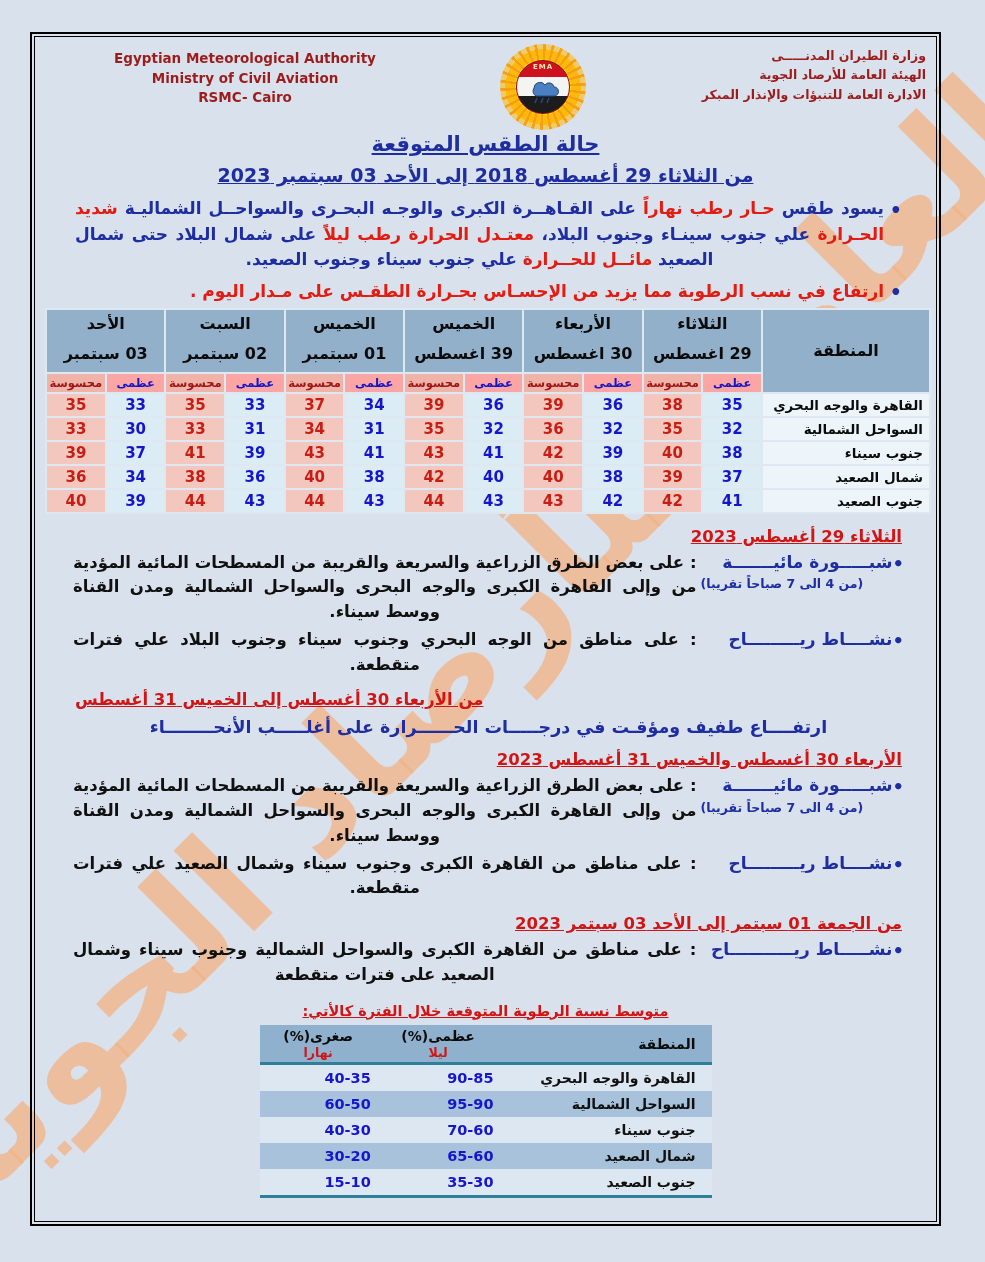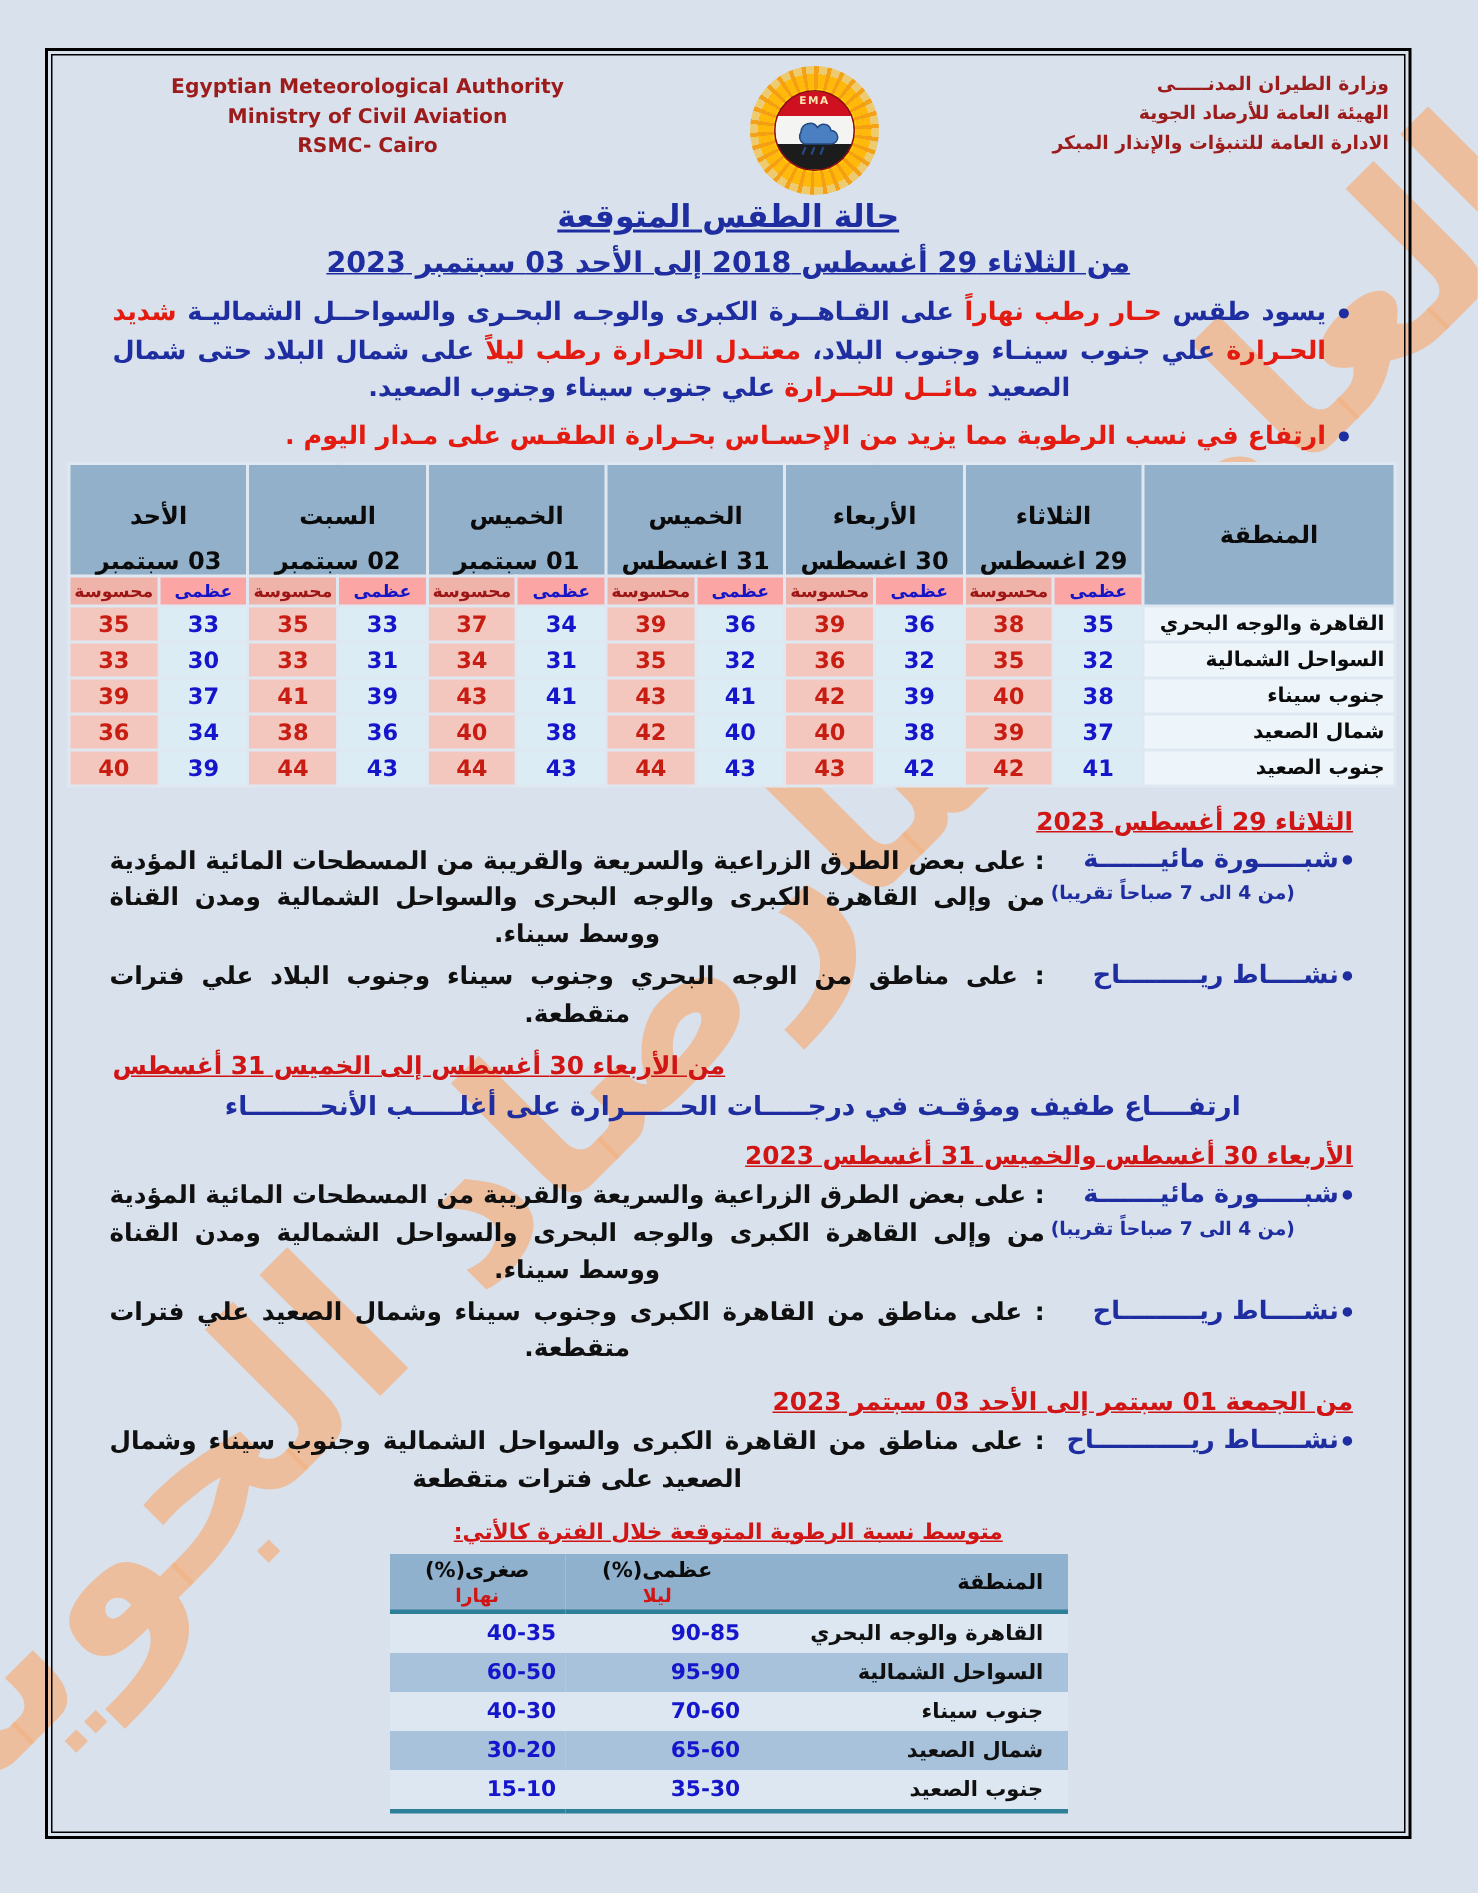--- a/index.html
+++ b/index.html
@@ -88,21 +88,21 @@
   
   .temp-table {
     border-collapse:collapse; table-layout:fixed; width:886px;
     margin:7px auto 0; direction:rtl;
   }
   .temp-table th, .temp-table td { border:2px solid #dfe7f1; padding:0; }
   .temp-table .region-h {
     width:166px; background:#93b0ca; color:#0b0b0b; font-size:16px; font-weight:bold;
   }
   .temp-table .day-h { background:#93b0ca; color:#0b0b0b; font-size:16px; font-weight:bold; height:58px; vertical-align:top; padding-top:4px; }
-  .temp-table .day-h div:first-child { margin-bottom:11px;margin-top:20px; }
+  .temp-table .day-h div:first-child { margin-bottom:11px; }
   .temp-table .sub-max  { background:#fca5a5; color:#1515c8; font-size:11.5px; font-weight:bold; height:18px; }
   .temp-table .sub-felt { background:#f0b3aa; color:#9c1616; font-size:11.5px; font-weight:bold; height:18px; }
   .temp-table td { text-align:center; height:22px; font-weight:bold; font-size:15px; }
   .temp-table td.region { background:#edf5fa; color:#0b0b0b; text-align:right; padding-right:6px; font-size:13.5px; }
   .temp-table td.vmax  { background:#dbecf5; color:#1515cc; }
   .temp-table td.vfelt { background:#f3c6be; color:#c81d12; }
 
   
   .sections { direction:rtl; padding:0 22px 0 28px; }
   .sec-heading {
@@ -193,21 +193,21 @@
           <th class="day-h" colspan="2">
                 <div>الثلاثاء</div>
                 <div>29 اغسطس</div>
               </th>
               <th class="day-h" colspan="2">
                 <div>الأربعاء</div>
                 <div>30 اغسطس</div>
               </th>
               <th class="day-h" colspan="2">
                 <div>الخميس</div>
-                <div>31 اغسطس</div>
+                <div>39 اغسطس</div>
               </th>
               <th class="day-h" colspan="2">
                 <div>الخميس</div>
                 <div>01 سبتمبر</div>
               </th>
               <th class="day-h" colspan="2">
                 <div>السبت</div>
                 <div>02 سبتمبر</div>
               </th>
               <th class="day-h" colspan="2">

